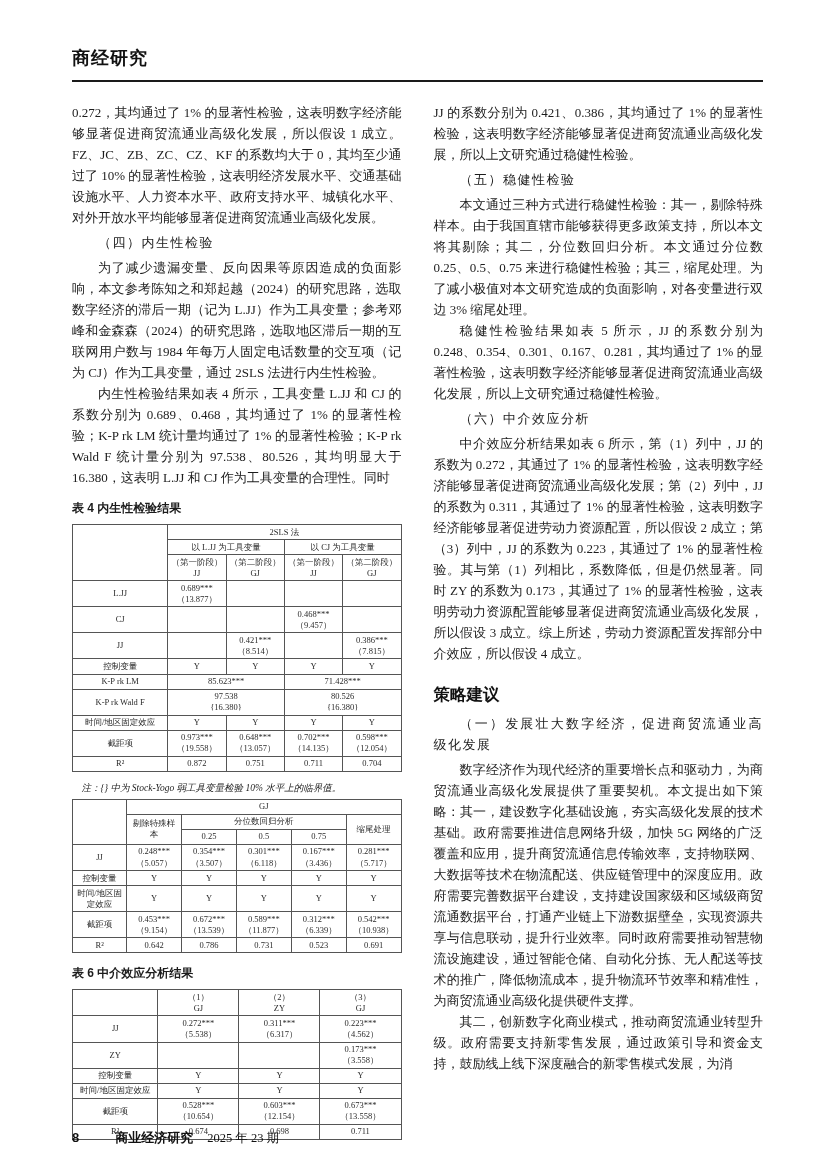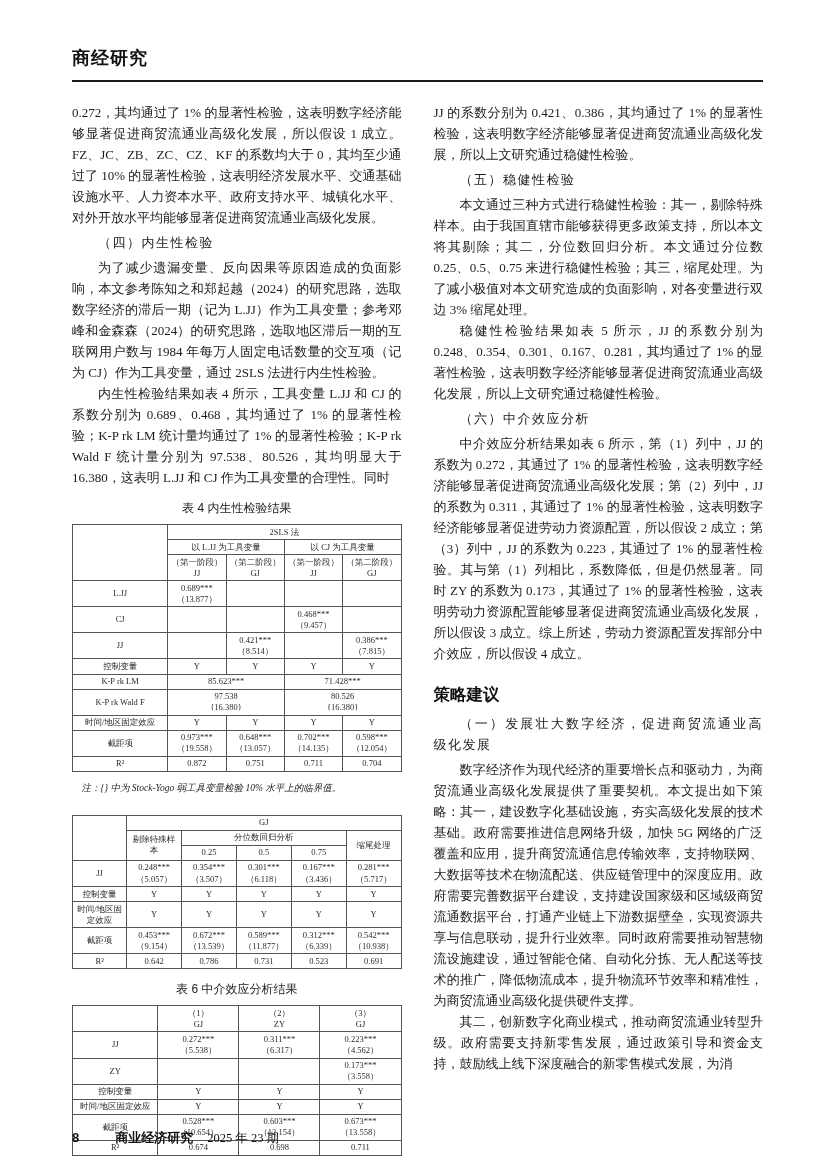--- a/index.html
+++ b/index.html
@@ -19,29 +19,29 @@
   .para.cont{text-indent:0;}
   .subhead{
     margin:4px 0;text-indent:2em;letter-spacing:1.5px;color:#1c1c1c;
   }
   .section-head{
     font-family:"Liberation Sans","DejaVu Sans",sans-serif;
     font-weight:bold;font-size:16.5px;margin:20px 0 8px 0;text-indent:0;color:#111;
   }
   .tbl-title{
     font-family:"Liberation Sans","DejaVu Sans",sans-serif;
-    font-weight:normal;font-size:12px;text-align:center;margin:10px 0 5px 0;text-indent:0;
+    font-weight:bold;font-size:12px;margin:10px 0 5px 0;text-indent:0;
   }
   table.data{
     width:100%;border-collapse:collapse;table-layout:fixed;
     font-size:8.5px;line-height:1.3;color:#2a2a2a;text-align:center;
     font-family:"Liberation Serif","DejaVu Serif",serif;
   }
   table.data td{border:1px solid #555;padding:1.5px 2px;vertical-align:middle;}
-  .tbl-note{font-size:9.5px;margin:6px 0 16px 0;text-indent:1em;font-style:italic;color:#222;text-align:left;}
+  .tbl-note{font-size:9.5px;margin:6px 0 0 0;text-indent:1em;font-style:italic;color:#222;text-align:left;}
   .footer{
     position:absolute;left:72px;bottom:22px;
     font-size:13px;color:#111;display:flex;align-items:baseline;gap:14px;
   }
   .footer .pageno{font-family:"Liberation Sans","DejaVu Sans",sans-serif;font-weight:bold;}
   .footer .journal{font-family:Liberation Serif, serif;font-weight:bold;font-size:13px;margin-left:22px;}
   .footer .issue{font-size:12.5px;}
 </style>
 </head>
 <body>

